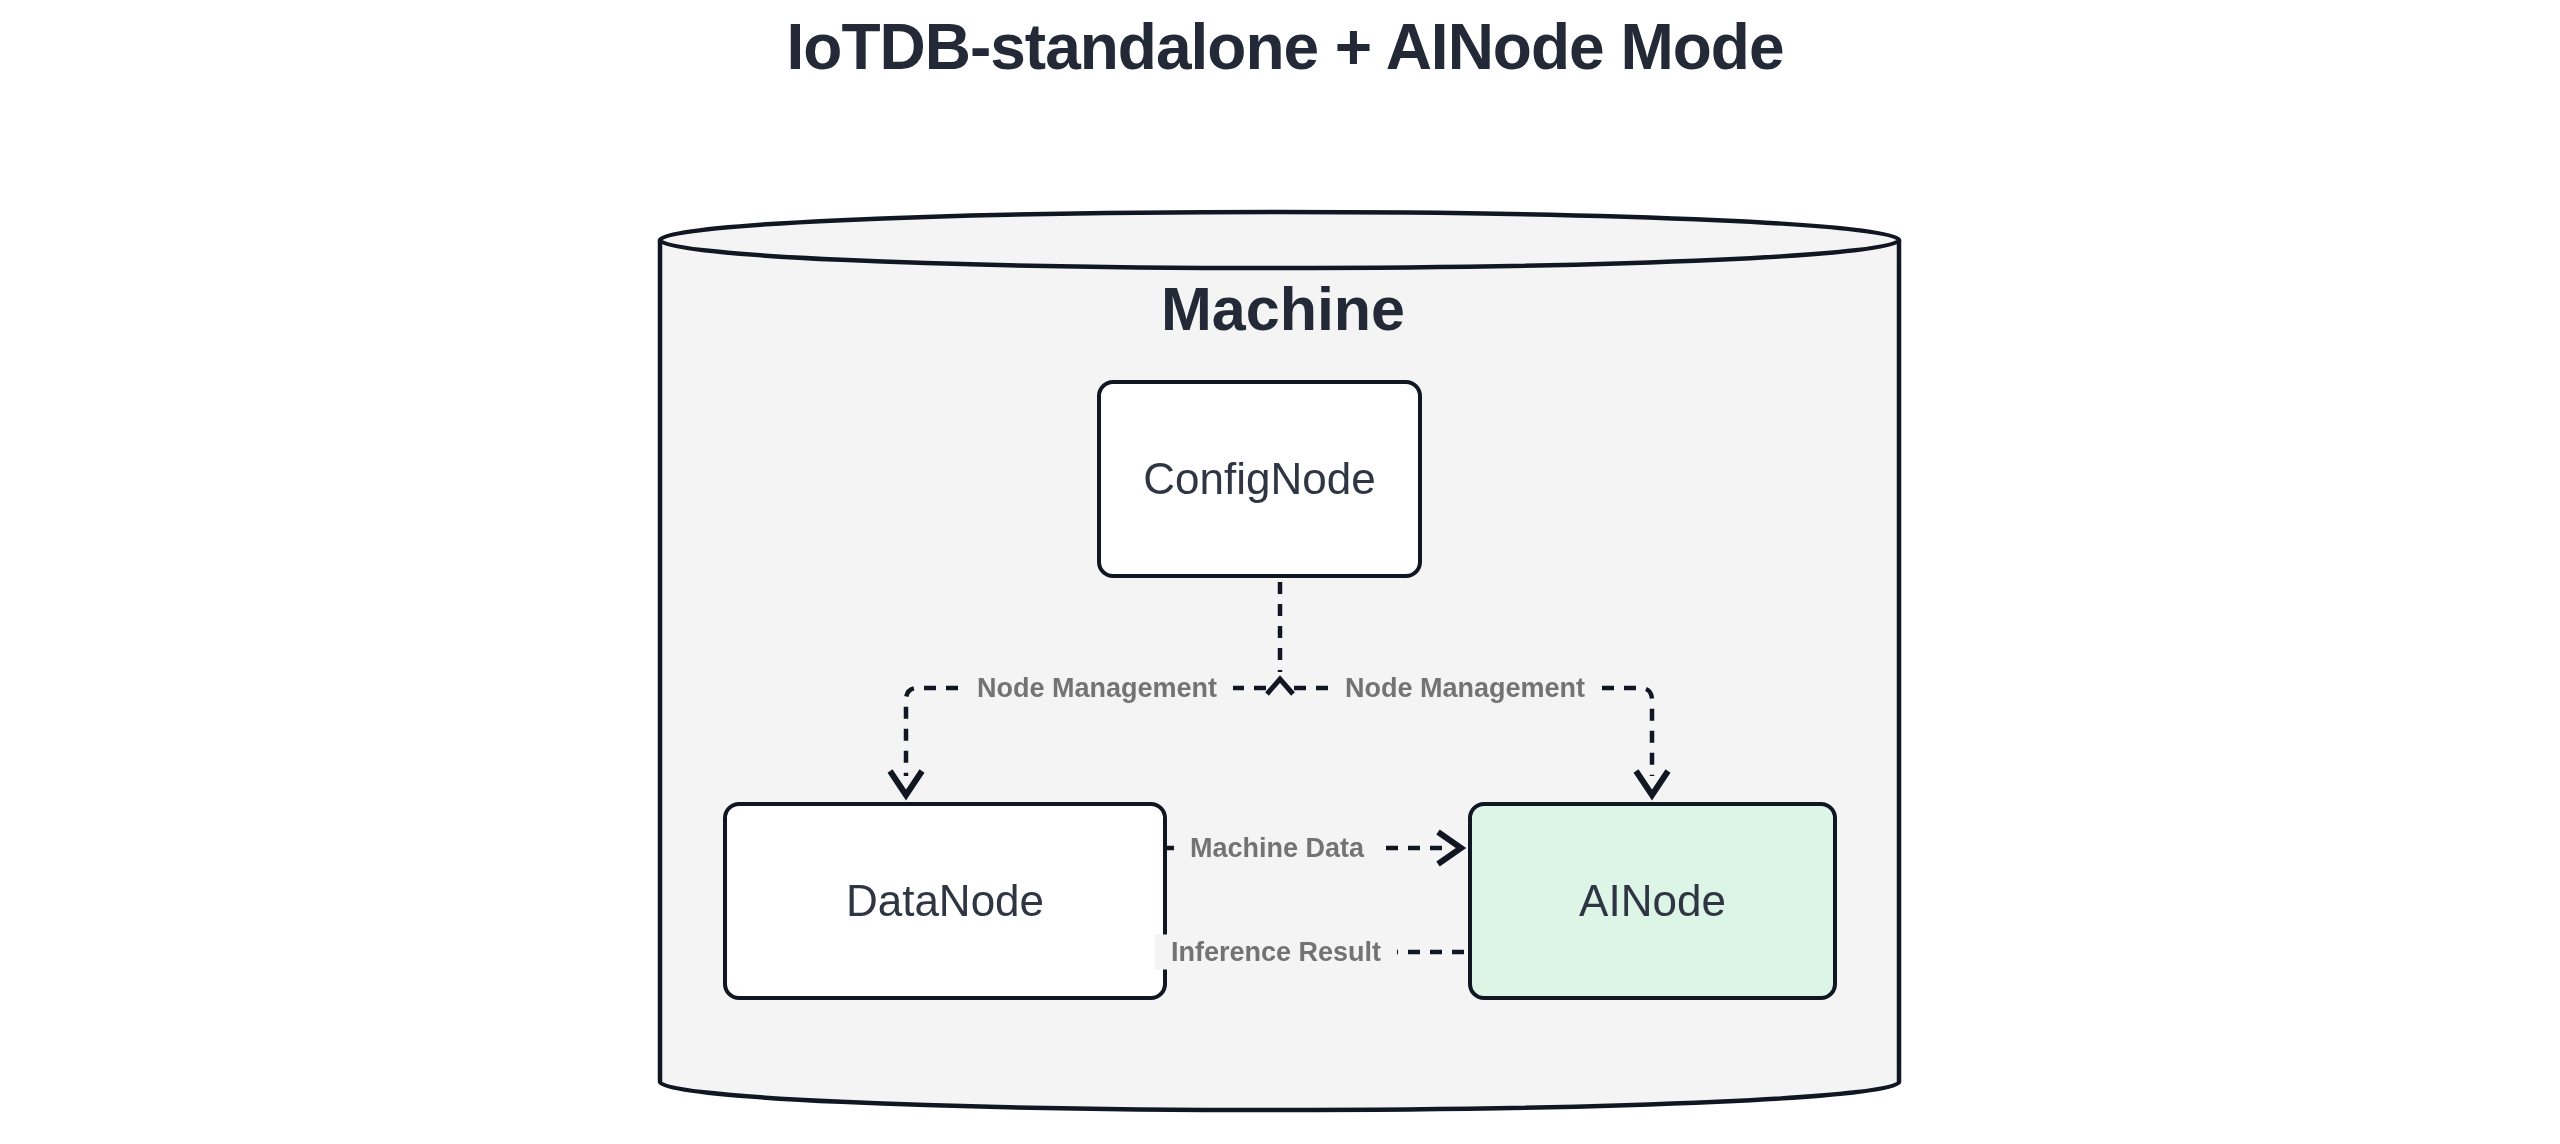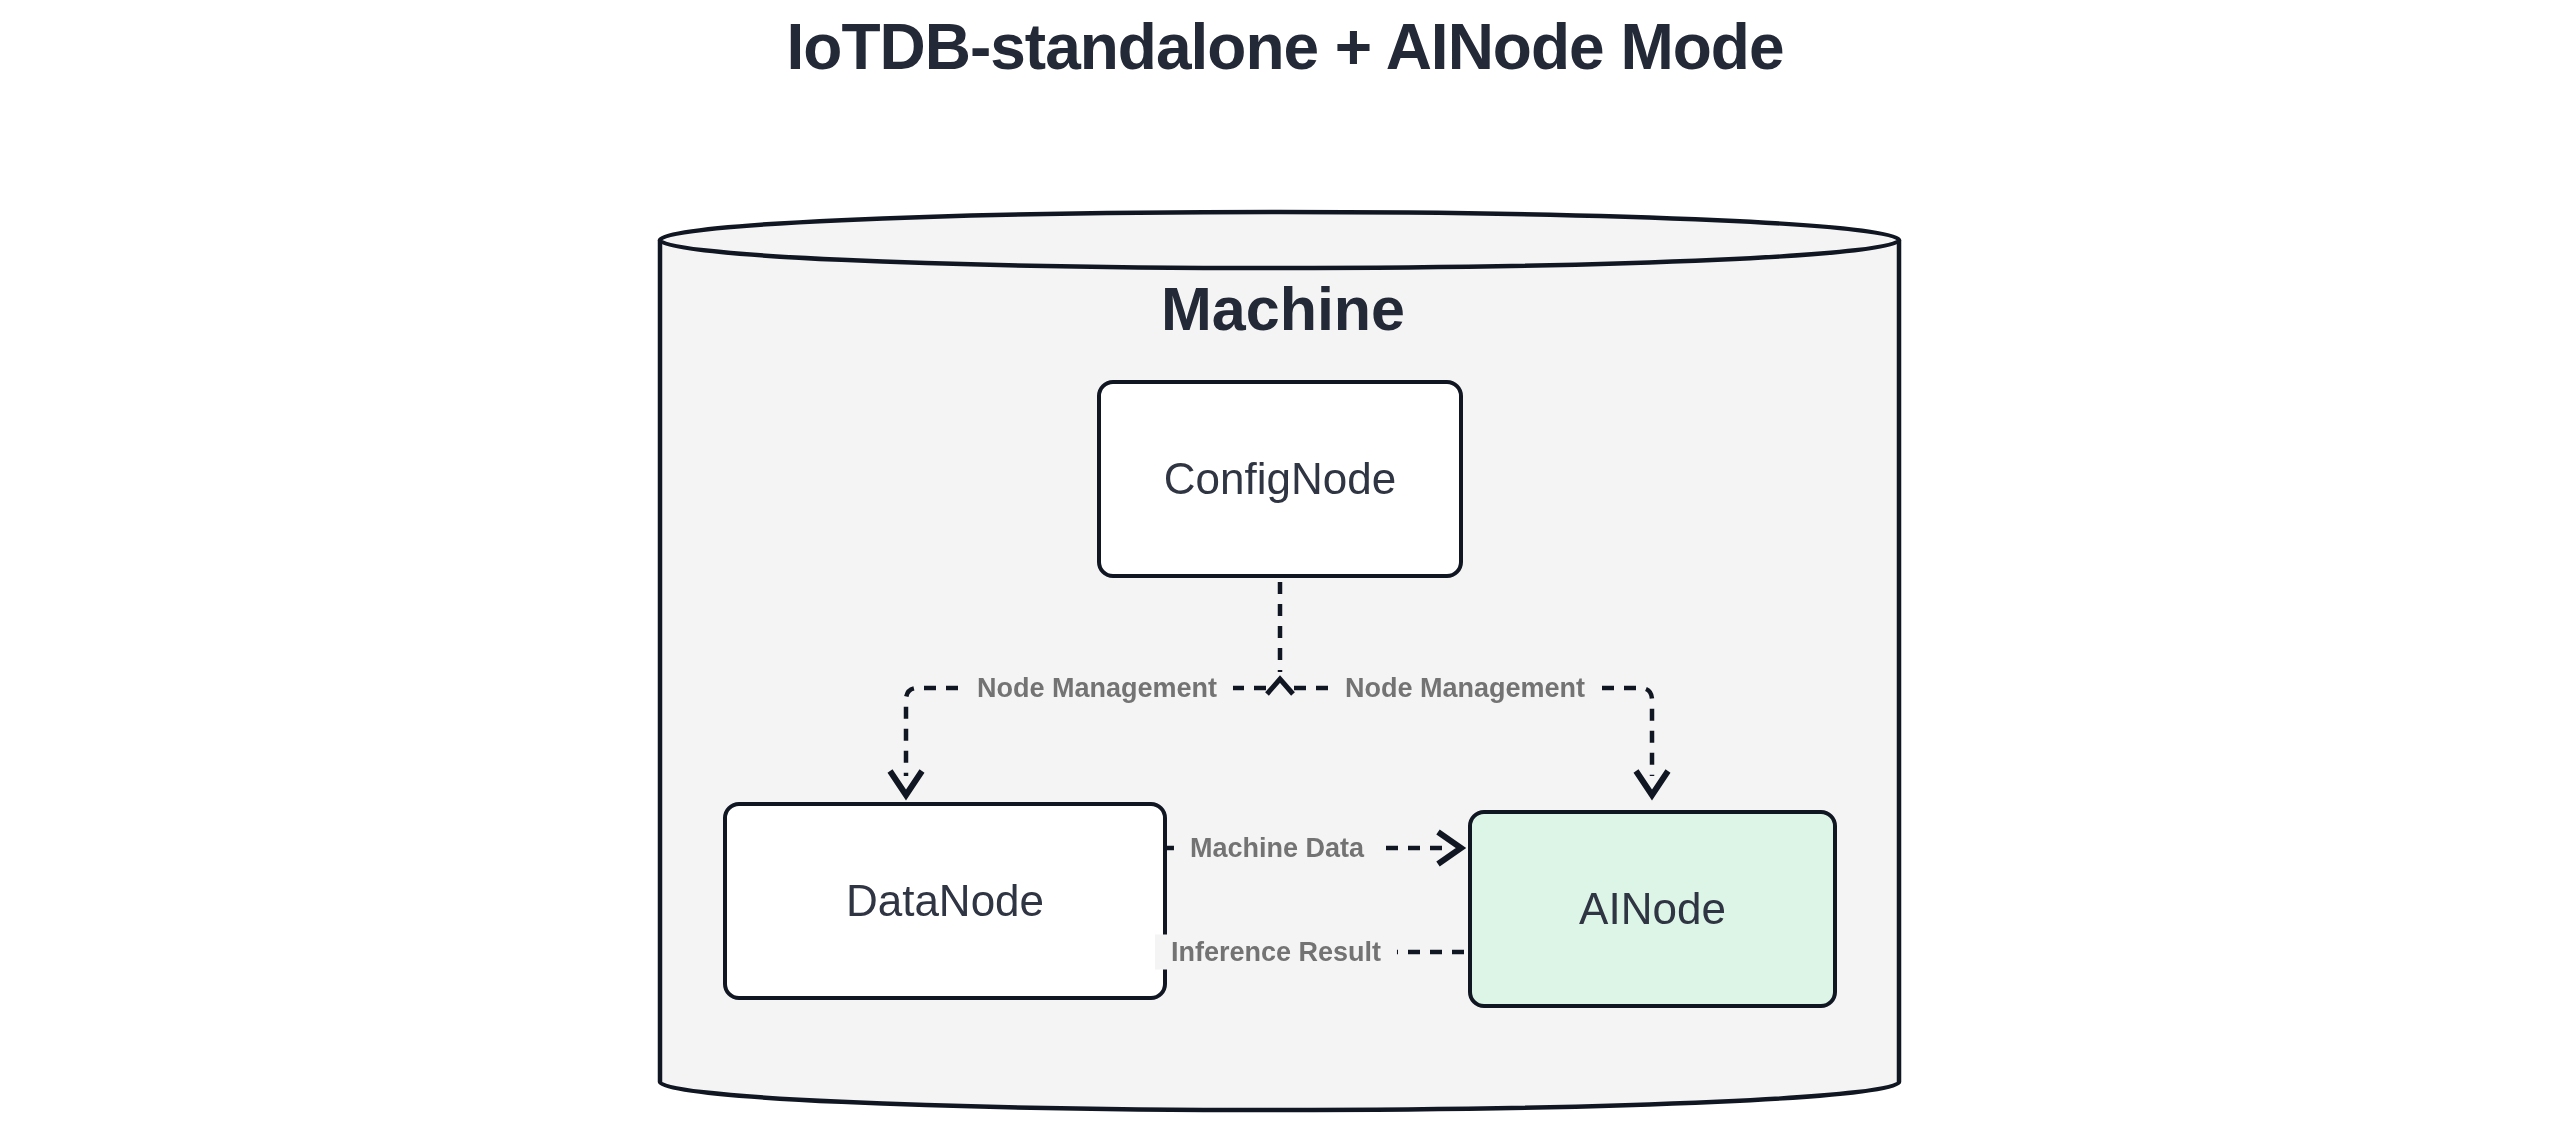--- a/index.html
+++ b/index.html
@@ -48,23 +48,23 @@
     border: 4px solid #111722;
     border-radius: 16px;
     background: #ffffff;
     display: flex;
     align-items: center;
     justify-content: center;
     font-size: 44px;
     color: #2f3542;
     white-space: nowrap;
   }
-  .node-confignode { left: 1097px; top: 380px; width: 366px; height: 198px; }
+  .node-confignode { left: 1097px; top: 380px; width: 325px; height: 198px; }
   .node-datanode   { left: 723px;  top: 802px; width: 444px; height: 198px; }
-  .node-ainode     { left: 1468px; top: 802px; width: 369px; height: 198px; background: #ddf5e7; margin-top: 8px; }
+  .node-ainode     { left: 1468px; top: 802px; width: 369px; height: 198px; background: #ddf5e7; }
   .edge-label {
     position: absolute;
     transform: translate(-50%, -50%);
     background: #f4f4f4;
     padding: 2px 16px;
     font-size: 27px;
     font-weight: 700;
     color: #737373;
     white-space: nowrap;
   }

